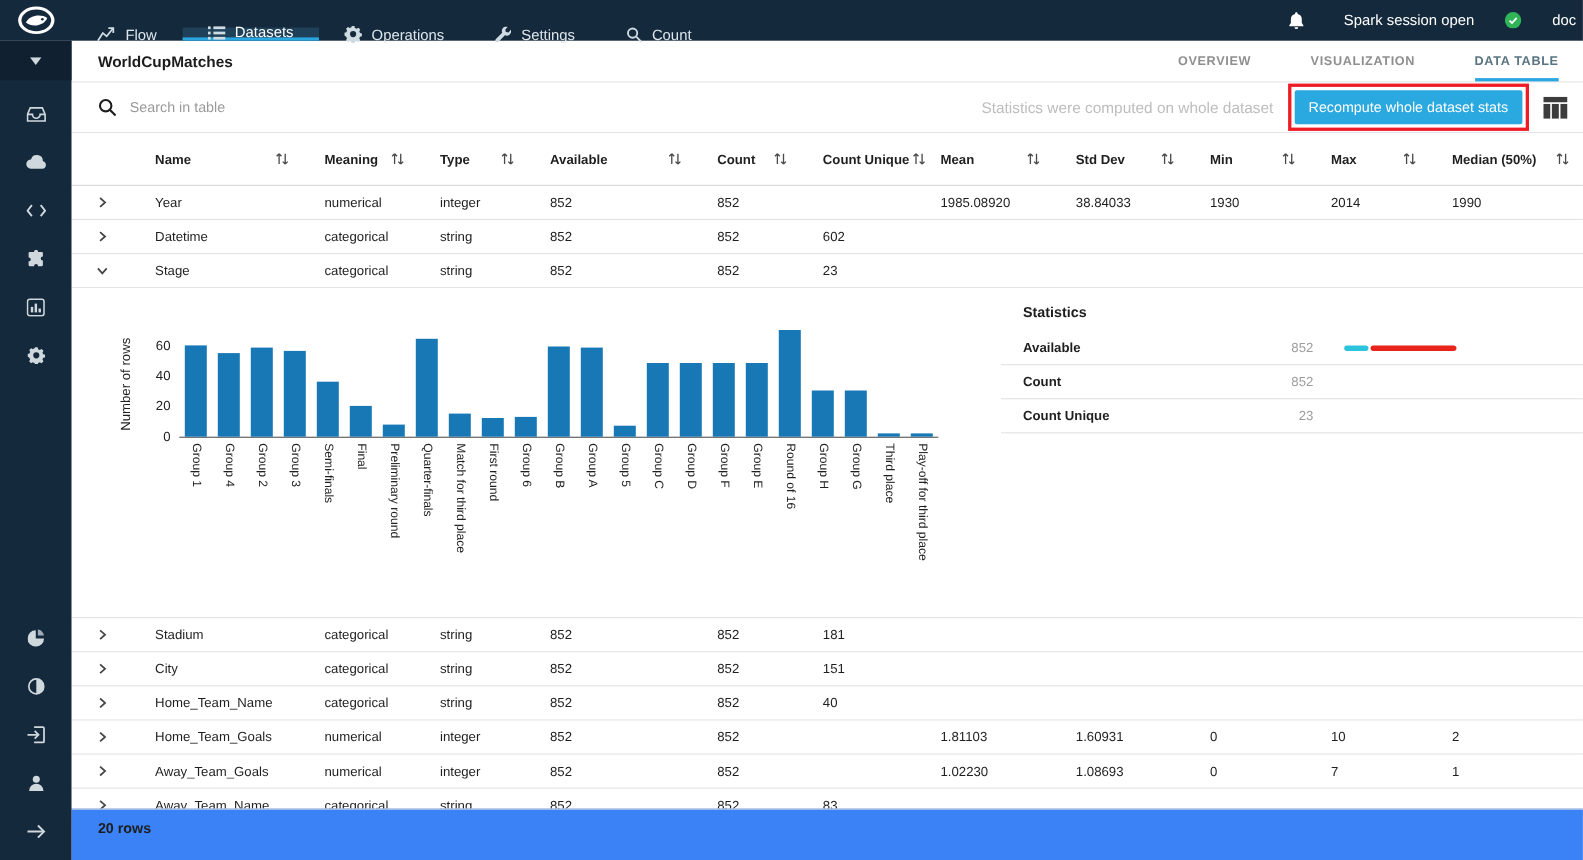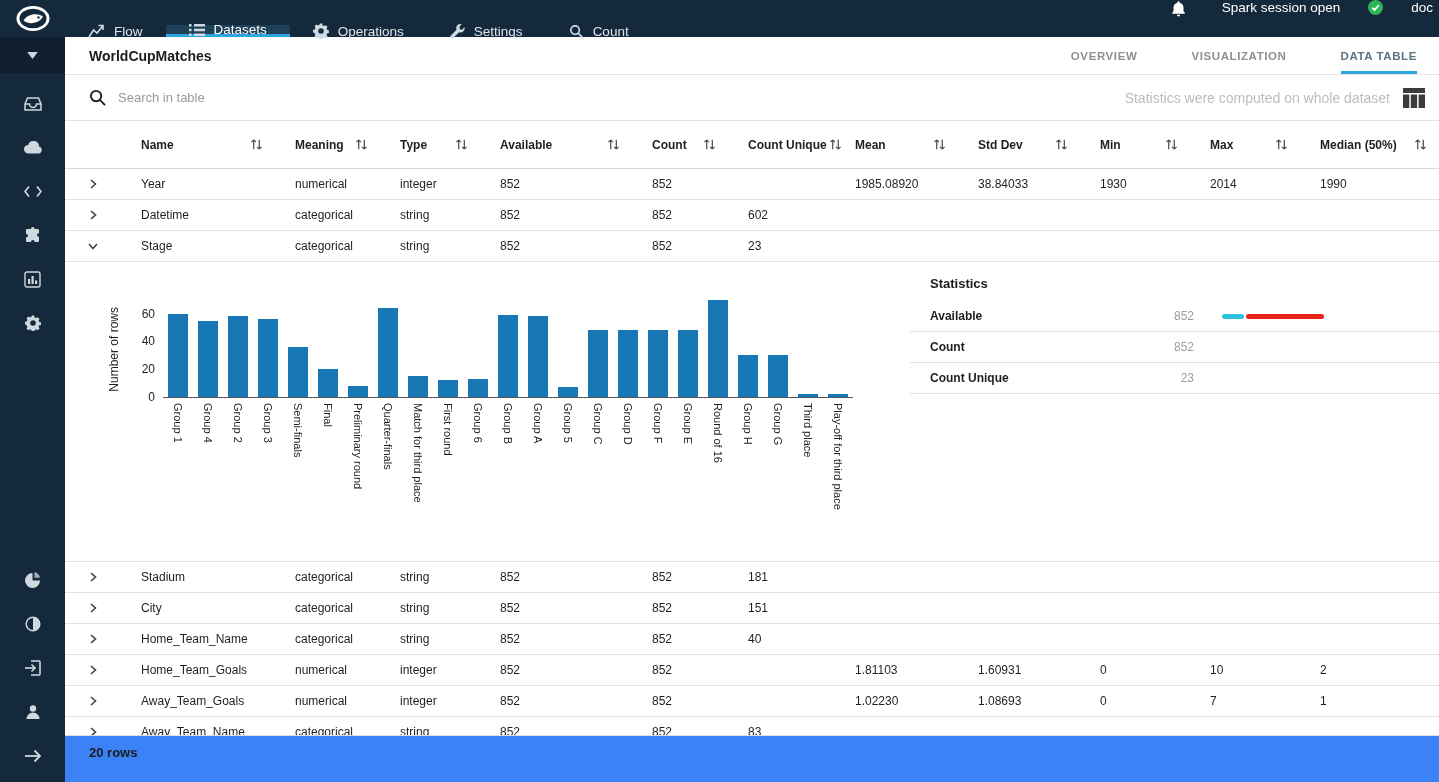--- a/index.html
+++ b/index.html
@@ -8,21 +8,21 @@
 
   
   .topnav { position:absolute; top:0; left:0; right:0; height:37px;
     background:#15293c; display:flex; align-items:stretch; z-index:30; color:#e9eef2; }
   .logo-box { width:65px; display:flex; align-items:center; justify-content:center; }
   .nav-items { display:flex; align-items:stretch; }
   .nav-item { display:flex; align-items:center; gap:9px; padding:0 23px; font-size:13.5px;
     color:#dde6ec; cursor:pointer;margin-top:25px; }
   .nav-item.active { background:#1e4059; border-bottom:3px solid #2ba7e0; padding-bottom:0; color:#fff; }
   .nav-ic { display:flex; align-items:center; color:#cfdbe2; }
-  .nav-right { margin-left:auto; display:flex; align-items:flex-start; gap:28px; padding-right:4px;
+  .nav-right { margin-left:auto; display:flex; align-items:center; gap:28px; padding-right:4px;
     font-size:13.5px; color:#fff; }
   .bell { display:flex; align-items:center; color:#fff; margin-right:8px; cursor:pointer; }
   .check { display:flex; align-items:center; }
   .user { padding-right:2px; }
 
   
   .sidebar { position:absolute; top:37px; left:0; bottom:0; width:65px; background:#15293c;
     display:flex; flex-direction:column; align-items:center; z-index:20; color:#cfd8dd; }
   .side-item { width:65px; height:44px; display:flex; align-items:center; justify-content:center;
     cursor:pointer; }
@@ -284,20 +284,23 @@
   <div class="toolbar">
     <span class="search-ic">
       <svg width="17" height="17" viewBox="0 0 18 18" fill="none" stroke="#1c1c1c" stroke-width="2">
           <circle cx="7.5" cy="7.5" r="5.5"></circle>
           <line x1="11.7" y1="11.7" x2="17" y2="17"></line>
         </svg>
     </span>
     <input class="search-input" placeholder="Search in table" style="">
     <div class="toolbar-right">
       <span class="notice">Statistics were computed on whole dataset</span>
+      <div class="red-box">
+        <button class="recompute-btn">Recompute whole dataset stats</button>
+      </div>
       <span class="cols-ic">
         <svg width="22" height="20" viewBox="0 0 22 20" fill="#3c3c3c">
             <path d="M0 0h22v5H0z"></path>
             <rect x="0" y="6.5" width="6.3" height="13.5"></rect>
             <rect x="7.8" y="6.5" width="6.3" height="13.5"></rect>
             <rect x="15.6" y="6.5" width="6.4" height="13.5"></rect>
           </svg>
       </span>
     </div>
   </div>

